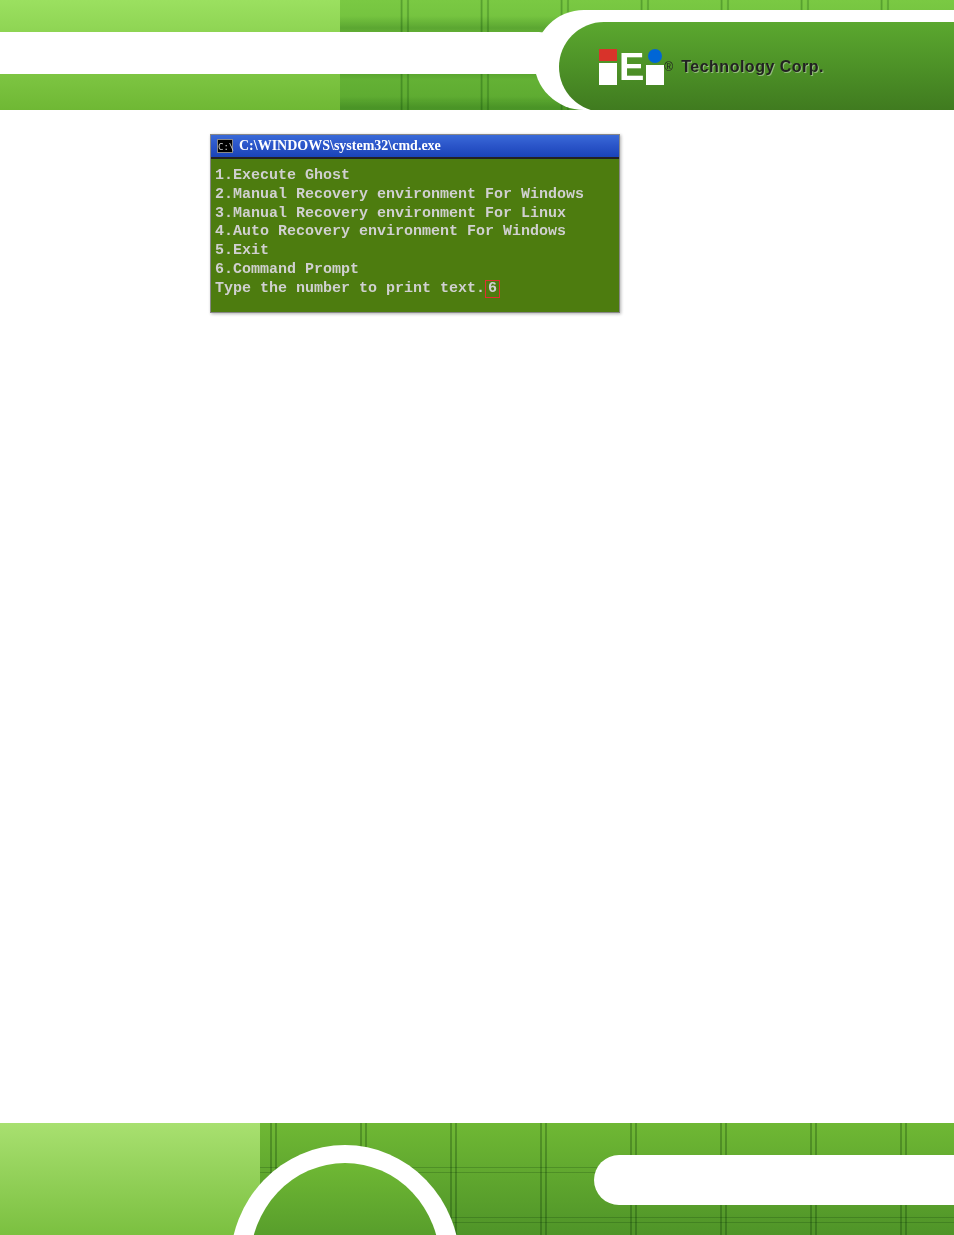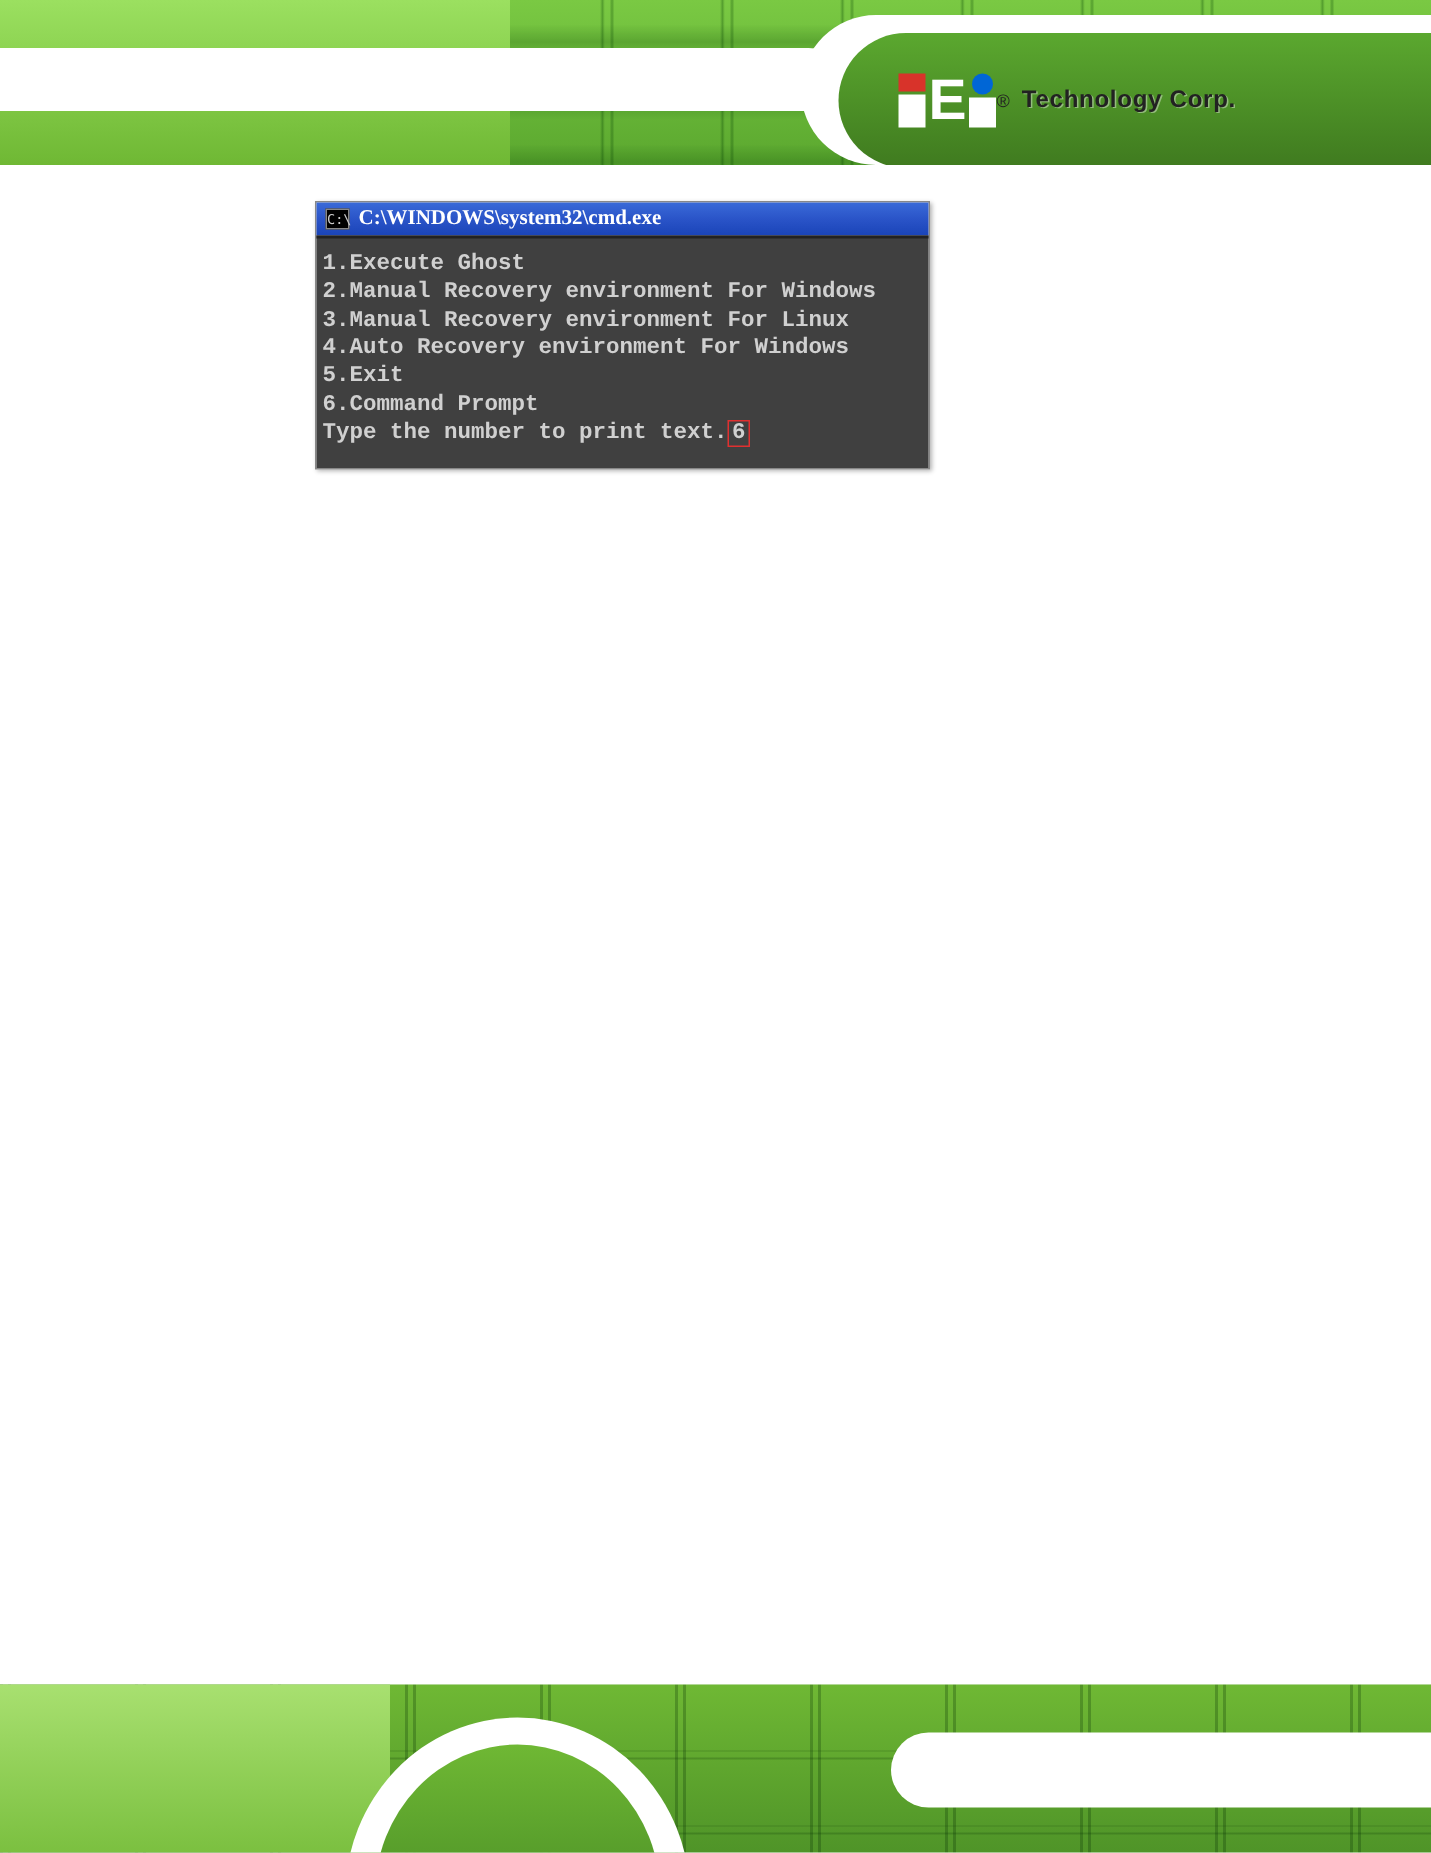--- a/index.html
+++ b/index.html
@@ -113,21 +113,21 @@
       font-family: monospace;
     }
     .cmd-title {
       color: #fff;
       font-weight: bold;
       font-size: 14px;
       font-family: "SimSun", serif;
       text-align: right;
     }
     .cmd-body {
-      background: #404040;
+      background: #4d7c0f;
       color: #d0d0d0;
       padding: 8px 4px 6px 4px;
       white-space: pre;
       line-height: 1.25;
       min-height: 155px;
       border-top: 2px solid #222;
       font-weight: bold;
     }
     .cmd-body .mark {
       border: 1px solid #e03030;

